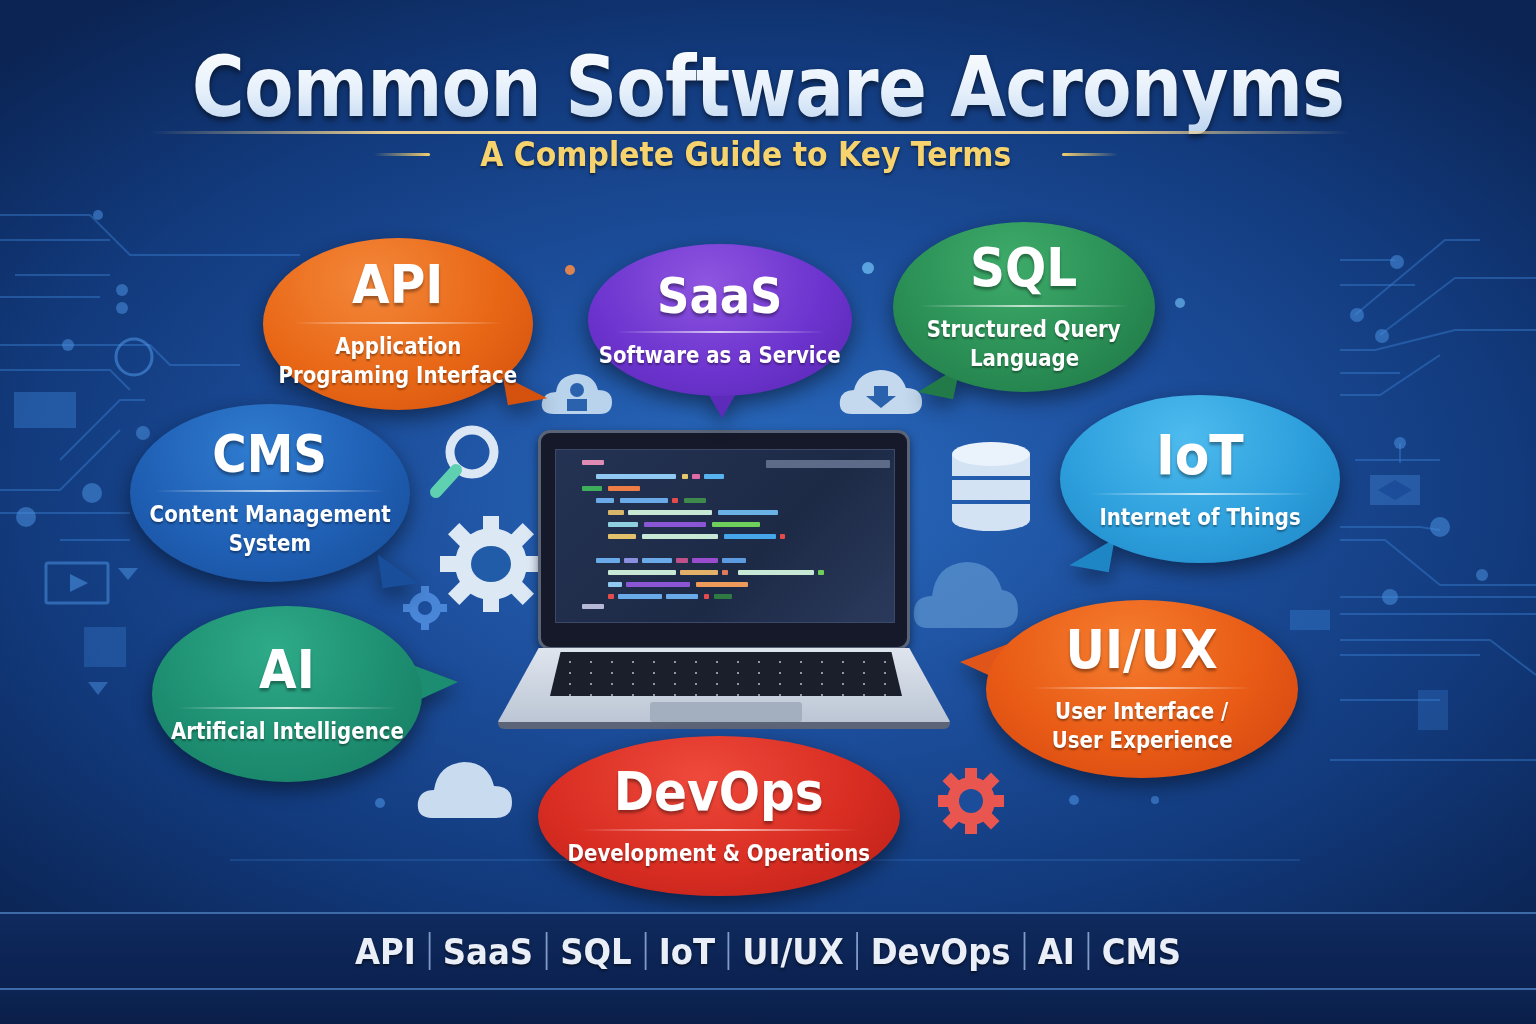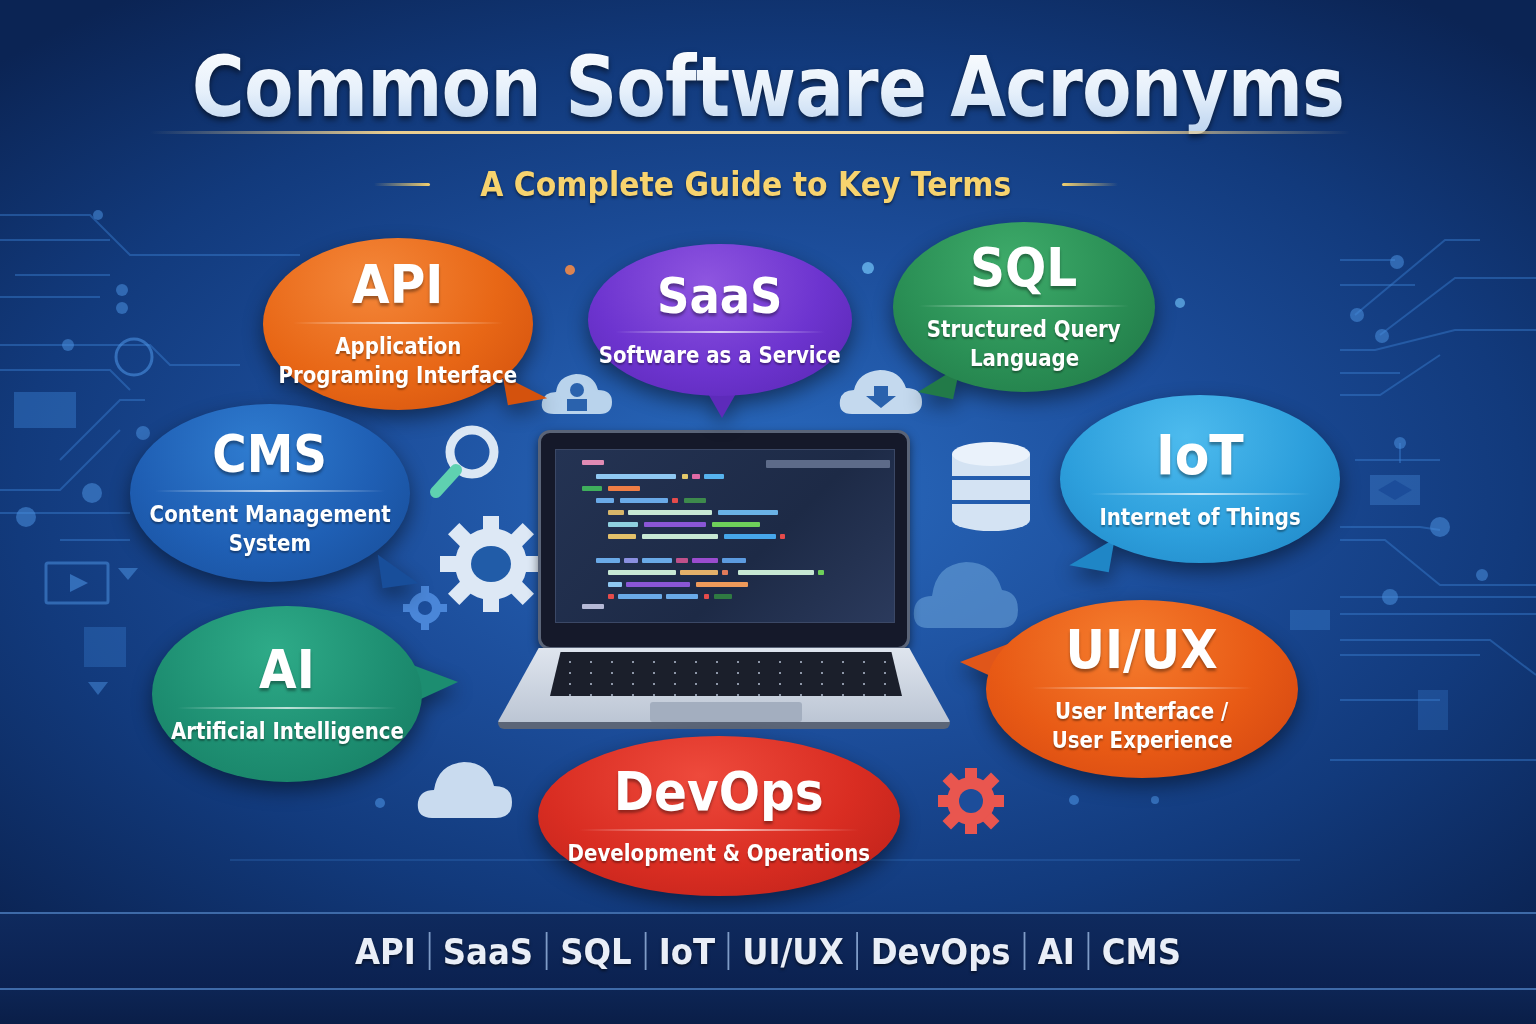--- a/index.html
+++ b/index.html
@@ -20,21 +20,21 @@
     -webkit-background-clip: text; background-clip: text; color: transparent;
     filter: drop-shadow(0 3px 3px rgba(0,0,0,0.55));
     font-family: "DejaVu Sans", sans-serif;
     transform: scaleX(0.86);
   }
   .title-rule {
     position: absolute; left: 150px; top: 131px; width: 1200px; height: 3px;
     background: linear-gradient(90deg, rgba(230,200,130,0) 0%, #e9cd8f 20%, #f5dfa8 50%, #e9cd8f 80%, rgba(230,200,130,0) 100%);
   }
   .subtitle-wrap {
-    position: absolute; top: 164px; left: 0; width: 1492px;
+    position: absolute; top: 134px; left: 0; width: 1492px;
     display: flex; justify-content: center; align-items: center; gap: 14px;
   }
   .subtitle-line { width: 48px; height: 3px; background: #f2cf6e; border-radius: 2px; }
   .subtitle-line.left { background: linear-gradient(90deg, rgba(242,207,110,0), #f2cf6e); width: 56px; }
   .subtitle-line.right { background: linear-gradient(90deg, #f2cf6e, rgba(242,207,110,0)); width: 56px; }
   .subtitle {
     font-size: 34px; font-weight: 700; color: #f7d36e;
     text-shadow: 0 2px 3px rgba(0,0,0,0.5);
     font-family: "DejaVu Sans", sans-serif;
     transform: scaleX(0.88);

